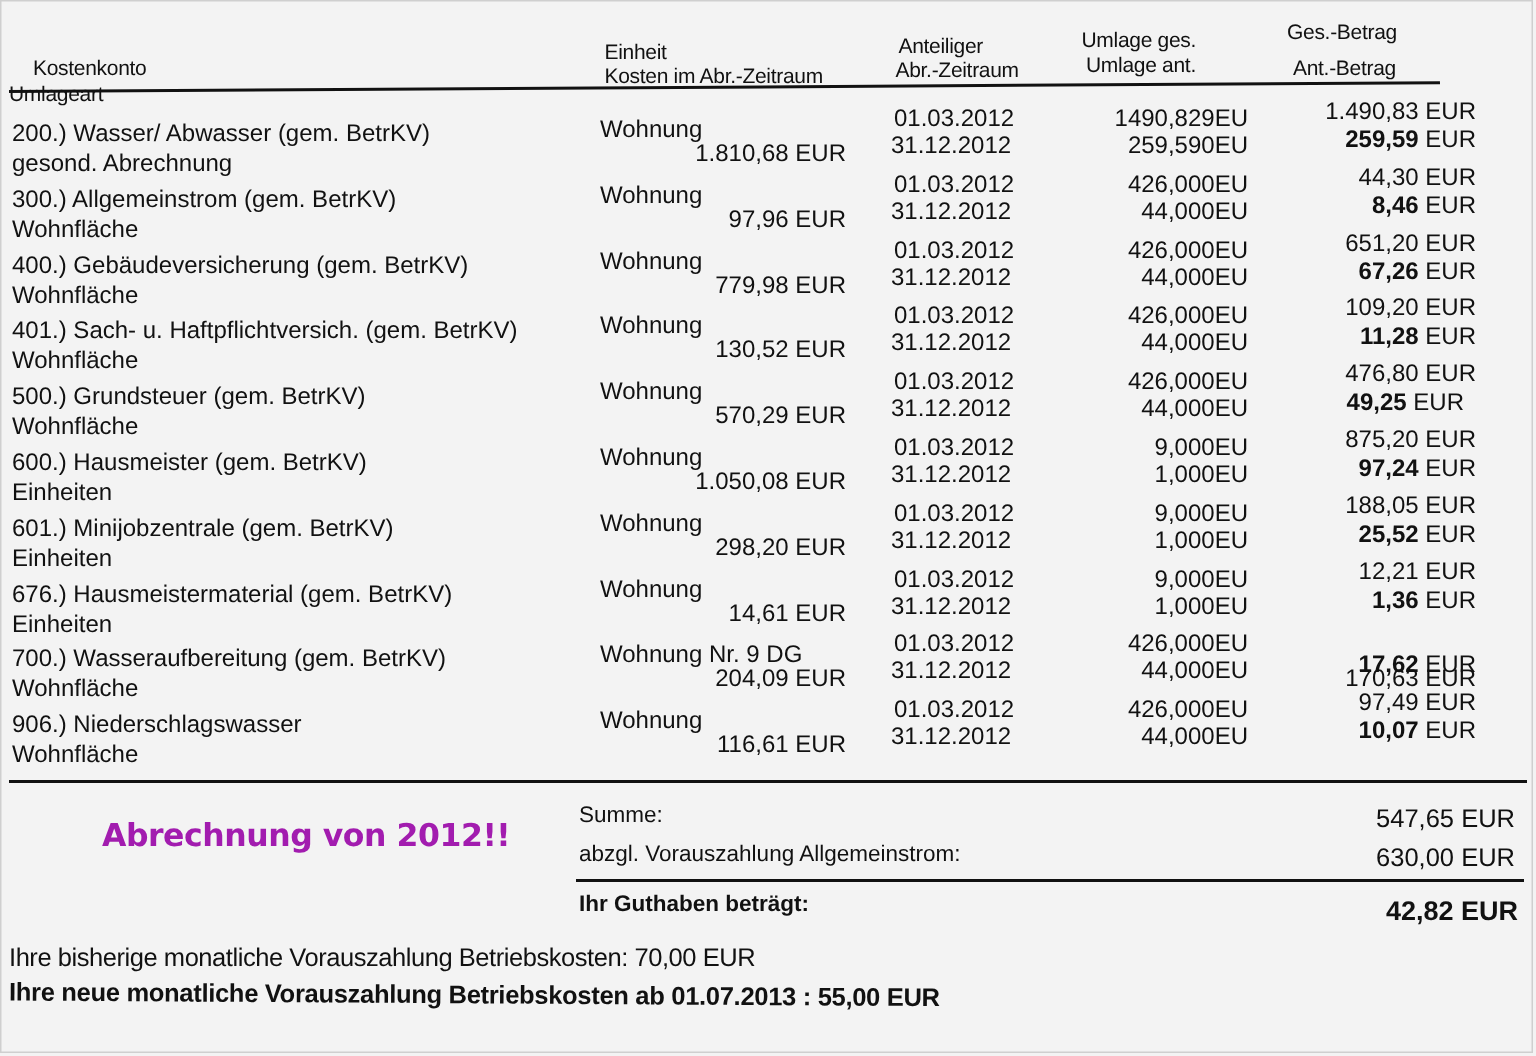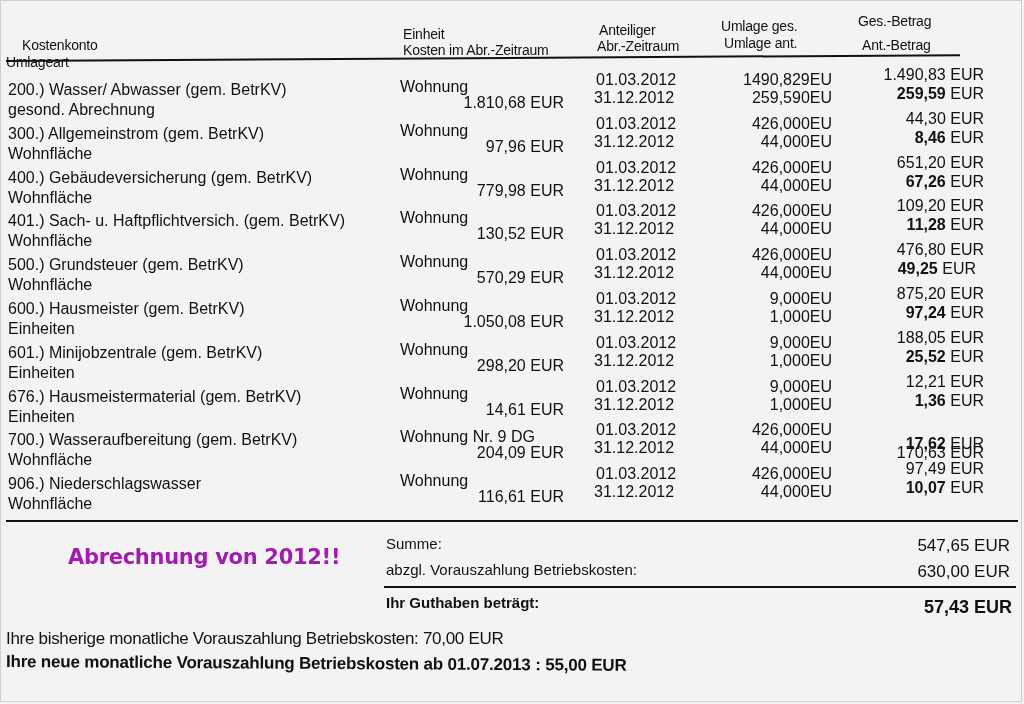--- a/index.html
+++ b/index.html
@@ -179,21 +179,21 @@
     </div>
   </div>
 
 <div class="sep-line"></div>
 
 <div class="red-note">Abrechnung von 2012!!</div>
 
 <div>
   <div class="abs row-text" style="left:386px; top:534px; font-size:15px;">Summe:</div>
   <div class="abs row-text r" style="right:14px; top:536px; font-size:17px;">547,65 EUR</div>
-  <div class="abs row-text" style="left:386px; top:560px; font-size:15px;">abzgl. Vorauszahlung Betriebskosten:</div>
+  <div class="abs row-text" style="left:386px; top:560px; font-size:15px;">abzgl. Vorauszahlung Allgemeinstrom:</div>
   <div class="abs row-text r" style="right:14px; top:562px; font-size:17px;">630,00 EUR</div>
   <div class="sum-line"></div>
   <div class="abs row-text bold" style="left:386px; top:593px; font-size:15px;">Ihr Guthaben beträgt:</div>
-  <div class="abs row-text r bold" style="right:12px; top:597px; font-size:18px;">57,43 EUR</div>
+  <div class="abs row-text r bold" style="right:12px; top:597px; font-size:18px;">42,82 EUR</div>
 </div>
 
 <div class="abs" style="left:6px; top:629px; font-size:17px; letter-spacing:-0.3px;">Ihre bisherige monatliche Vorauszahlung Betriebskosten: 70,00 EUR</div>
 <div class="abs bold" style="left:6px; top:652px; font-size:17px; letter-spacing:-0.2px; transform:rotate(0.35deg); transform-origin:left center;">Ihre neue monatliche Vorauszahlung Betriebskosten ab 01.07.2013 : 55,00 EUR</div>
 
 </body></html>

